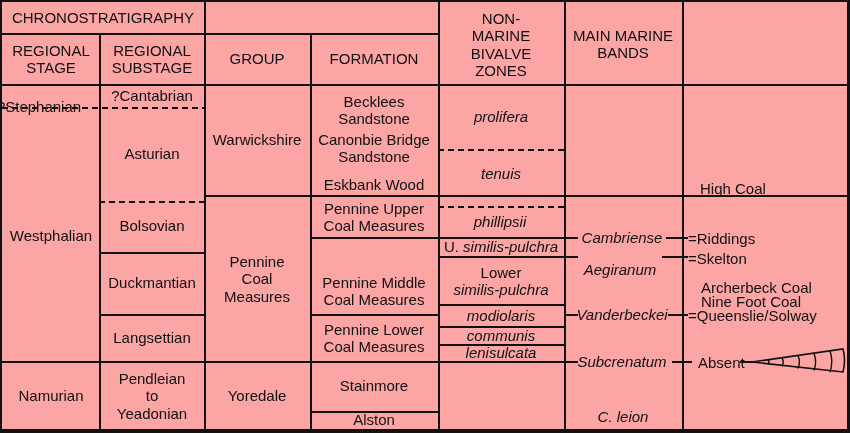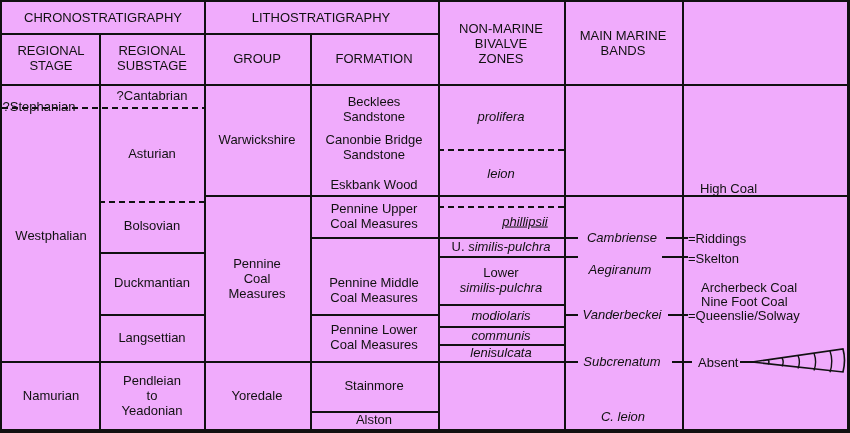--- a/index.html
+++ b/index.html
@@ -1,19 +1,19 @@
 <!DOCTYPE html>
 <html><head>
 <meta charset="utf-8">
 <style>
   html,body{margin:0;padding:0;background:#ffffff;}
   #canvas{
-    position:relative;width:850px;height:433px;background:#f0abfc;
+    position:relative;width:850px;height:433px;background:#fca5a5;
     font-family:"Liberation Sans","DejaVu Sans",sans-serif;
-    font-size:13px;color:#111;overflow:hidden;
+    font-size:15px;color:#111;overflow:hidden;
   }
   .ln{position:absolute;background:#111;}
   .dash{position:absolute;height:2px;
         background:repeating-linear-gradient(90deg,#111 0 6px,transparent 6px 10px);}
   .cell{position:absolute;transform:translate(-50%,-50%);text-align:center;
         line-height:1.15;white-space:normal;}
   .lbl{position:absolute;transform:translateY(-50%);white-space:nowrap;text-align:left;}
   .it{font-style:italic;}
   .nw{white-space:nowrap;}
   svg{position:absolute;overflow:visible;}
@@ -56,21 +56,20 @@
   <div class="ln" style="left:668px;top:314px;width:20px;height:2px;"></div>
   <div class="ln" style="left:438px;top:326px;width:126px;height:2px;"></div>
   <div class="ln" style="left:438px;top:344px;width:126px;height:2px;"></div>
   <div class="ln" style="left:2px;top:361px;width:562px;height:2px;"></div>
   <div class="ln" style="left:564px;top:361px;width:14px;height:2px;"></div>
   <div class="ln" style="left:672px;top:361px;width:20px;height:2px;"></div>
   <div class="ln" style="left:740px;top:361px;width:14px;height:2px;"></div>
   <div class="ln" style="left:310px;top:411px;width:128px;height:2px;"></div>
 
   <div class="cell nw" style="left:103px;top:18px;">CHRONOSTRATIGRAPHY</div>
-  <div class="cell nw" style="left:321px;top:18px;">LITHOSTRATIGRAPHY</div>
   <div class="cell" style="left:51px;top:59px;width:80px;">REGIONAL STAGE</div>
   <div class="cell" style="left:152px;top:59px;width:90px;">REGIONAL SUBSTAGE</div>
   <div class="cell nw" style="left:257px;top:59px;">GROUP</div>
   <div class="cell nw" style="left:374px;top:59px;">FORMATION</div>
   <div class="cell" style="left:501px;top:44px;width:96px;">NON-MARINE BIVALVE ZONES</div>
   <div class="cell" style="left:623px;top:44px;width:100px;">MAIN MARINE BANDS</div>
 
   <div class="cell nw" style="left:39px;top:96px;margin-top:11px;">?Stephanian</div>
   <div class="cell nw" style="left:51px;top:236px;">Westphalian</div>
   <div class="cell nw" style="left:51px;top:396px;">Namurian</div>
@@ -89,22 +88,22 @@
   <div class="cell" style="left:374px;top:110px;width:80px;">Becklees Sandstone</div>
   <div class="cell" style="left:374px;top:148px;width:122px;">Canonbie Bridge Sandstone</div>
   <div class="cell nw" style="left:374px;top:185px;">Eskbank Wood</div>
   <div class="cell" style="left:374px;top:217px;width:110px;">Pennine Upper Coal Measures</div>
   <div class="cell" style="left:374px;top:277px;width:110px;margin-top:14px;">Pennine Middle Coal Measures</div>
   <div class="cell" style="left:374px;top:338px;width:110px;">Pennine Lower Coal Measures</div>
   <div class="cell nw" style="left:374px;top:386px;">Stainmore</div>
   <div class="cell nw" style="left:374px;top:420px;">Alston</div>
 
   <div class="cell nw it" style="left:501px;top:117px;">prolifera</div>
-  <div class="cell nw it" style="left:501px;top:174px;">leion</div>
-  <div class="cell nw it" style="left:525px;top:222px;text-decoration:underline;">phillipsii</div>
+  <div class="cell nw it" style="left:501px;top:174px;">tenuis</div>
+  <div class="cell nw it" style="left:500px;top:222px;">phillipsii</div>
   <div class="cell nw" style="left:501px;top:247px;"><span>U. </span><span class="it">similis-pulchra</span></div>
   <div class="cell nw" style="left:501px;top:281px;">
     <div>Lower</div>
     <div class="it">similis-pulchra</div>
   </div>
   <div class="cell nw it" style="left:501px;top:316px;">modiolaris</div>
   <div class="cell nw it" style="left:501px;top:336px;">communis</div>
   <div class="cell nw it" style="left:501px;top:353px;">lenisulcata</div>
 
   <div class="cell nw it" style="left:622px;top:238px;">Cambriense</div>

